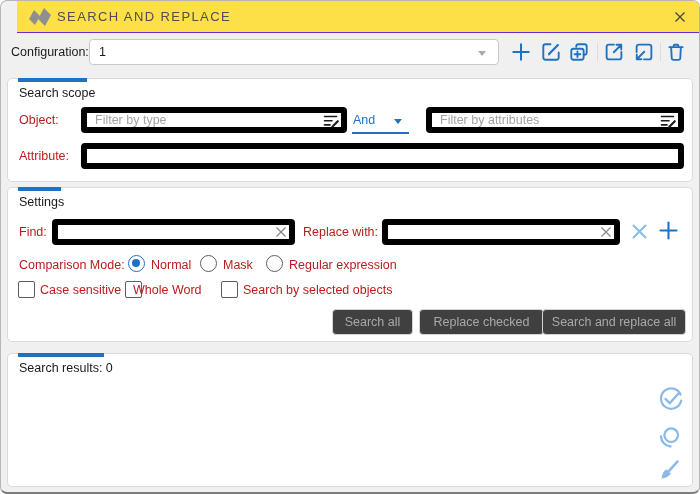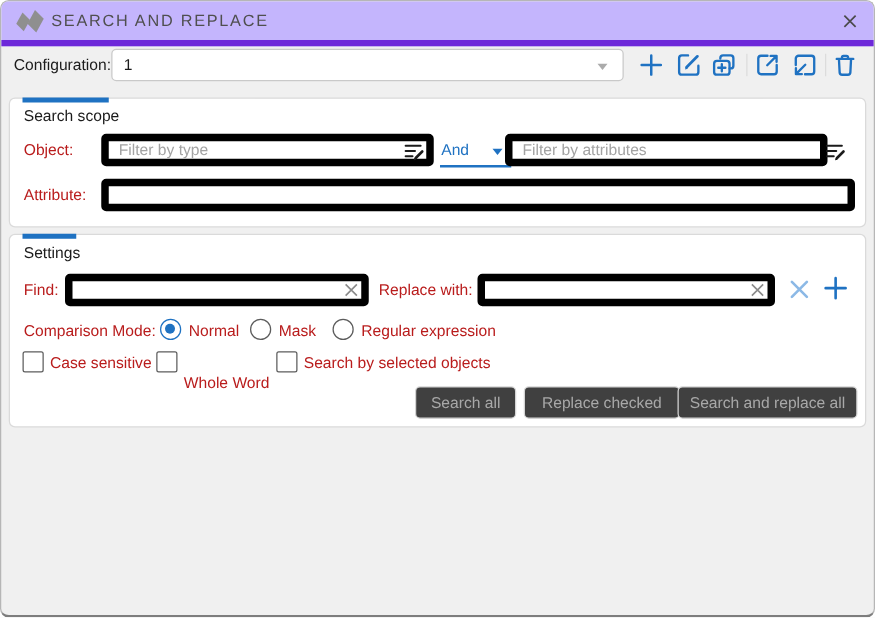--- a/index.html
+++ b/index.html
@@ -1,19 +1,19 @@
 <!DOCTYPE html>
 <html><head>
 <meta charset="utf-8">
 <style>
   html,body{margin:0;padding:0;background:#ffffff;font-family:"Liberation Sans",sans-serif;}
   .window{position:relative;width:698px;height:491px;margin:0;border:1px solid #b6b6b6;
     border-bottom:2px solid #7d7d7d;border-radius:7px;background:#f0f0f0;overflow:hidden;}
   
-  .titlebar{position:absolute;top:0;left:0;right:0;height:31px;background:#c4b5fd;border-bottom:5px solid #6d28d9;}
+  .titlebar{position:absolute;top:0;left:16px;right:0;height:31px;background:#fde047;border-bottom:1px solid #6d28d9;}
   .logo{position:absolute;left:10px;top:5px;}
   .title{position:absolute;left:40px;top:8px;font-size:13px;letter-spacing:1.4px;color:#4f4f4f;}
   .close{position:absolute;right:10px;top:7px;width:18px;height:18px;cursor:pointer;}
   
   .cfg-label{position:absolute;left:10px;top:44px;font-size:12.5px;color:#1b1b1b;}
   .combobox{position:absolute;left:88px;top:38px;width:410px;height:26px;background:#fff;
     border:1px solid #c9c9c9;border-radius:4px;box-sizing:border-box;cursor:pointer;}
   .combobox .val{position:absolute;left:9px;top:5px;font-size:12.5px;color:#1b1b1b;}
   .combobox .caret{position:absolute;right:12px;top:11px;width:0;height:0;
     border-left:4px solid transparent;border-right:4px solid transparent;border-top:5px solid #ababab;}
@@ -120,21 +120,21 @@
       <path d="M2.5 4.5 H14.5 M2.5 8.7 H10 M2.5 12.9 H8" stroke="#1b1b1b" stroke-width="1.6" fill="none" stroke-linecap="round"></path>
       <path d="M10.6 14.4 L15.8 9.2" stroke="#1b1b1b" stroke-width="2.1" fill="none" stroke-linecap="round"></path>
       <path d="M9 16.2 l0.5 -2.1 1.7 1.7 z" fill="#1b1b1b"></path>
     </svg>
 
     <div class="op-dd">
       <span class="op-val">And</span>
       <span class="caret"></span>
     </div>
 
-    <input class="tb" style="left: 396px; top: 28px; width: 258px;" placeholder="Filter by attributes">
+    <input class="tb" style="left: 418px; top: 28px; width: 258px;" placeholder="Filter by attributes">
     <svg class="in-icon" style="left:651px;top:33px;" width="18" height="18" viewBox="0 0 18 18">
       <path d="M2.5 4.5 H14.5 M2.5 8.7 H10 M2.5 12.9 H8" stroke="#1b1b1b" stroke-width="1.6" fill="none" stroke-linecap="round"></path>
       <path d="M10.6 14.4 L15.8 9.2" stroke="#1b1b1b" stroke-width="2.1" fill="none" stroke-linecap="round"></path>
       <path d="M9 16.2 l0.5 -2.1 1.7 1.7 z" fill="#1b1b1b"></path>
     </svg>
 
     <span class="lbl" style="left:11px;top:70px;">Attribute:</span>
     <input class="tb" style="left: 73px; top: 64px; width: 603px;" value="">
   </div>
 
@@ -165,23 +165,46 @@
     <span class="radio on" style="left:120px;top:67px;"></span>
     <span class="lbl" style="left:143px;top:70px;">Normal</span>
     <span class="radio" style="left:192px;top:67px;"></span>
     <span class="lbl" style="left:215px;top:70px;">Mask</span>
     <span class="radio" style="left:258px;top:67px;"></span>
     <span class="lbl" style="left:281px;top:70px;text-align:right;">Regular expression</span>
 
     <span class="checkbox" style="left:10px;top:93px;"></span>
     <span class="lbl" style="left:32px;top:95px;">Case sensitive</span>
     <span class="checkbox" style="left:117px;top:93px;"></span>
-    <span class="lbl" style="left:139px;top:95px;margin-top:16px;">Whole Word</span>
+    <span class="lbl" style="left:125px;top:95px;">Whole Word</span>
     <span class="checkbox" style="left:213px;top:93px;"></span>
     <span class="lbl" style="left:235px;top:95px;">Search by selected objects</span>
 
     <button class="actionbtn" style="left:324px;top:121px;width:81px;">Search all</button>
     <button class="actionbtn" style="left:411px;top:121px;width:125px;">Replace checked</button>
     <button class="actionbtn" style="left:534px;top:121px;width:144px;">Search and replace all</button>
   </div>
 
+  <div class="group" id="g-results">
+    <div class="tabline" style="width:86px;"></div>
+    <div class="gtitle">Search results: 0</div>
+
+    <button class="side-iconbtn" style="top:31px;">
+      <svg width="28" height="28" viewBox="0 0 28 28">
+        <path d="M24.6 9.6 A 10.2 10.2 0 1 0 25.2 15.5" stroke="#8cb9e6" stroke-width="2.2" fill="none" stroke-linecap="round"></path>
+        <path d="M9.5 14 l4.2 4.2 L22.5 8.5" stroke="#8cb9e6" stroke-width="2.4" fill="none" stroke-linecap="round" stroke-linejoin="round"></path>
+      </svg>
+    </button>
+    <button class="side-iconbtn" style="top:70px;">
+      <svg width="28" height="28" viewBox="0 0 28 28">
+        <circle cx="15.2" cy="11.2" r="6.8" stroke="#8cb9e6" stroke-width="2.2" fill="none"></circle>
+        <path d="M5 12.5 a 10.5 10.5 0 0 0 9.5 10" stroke="#8cb9e6" stroke-width="2.4" fill="none" stroke-linecap="round"></path>
+      </svg>
+    </button>
+    <button class="side-iconbtn" style="top:101px;">
+      <svg width="28" height="28" viewBox="0 0 28 28">
+        <path d="M5.5 23.5 c0.5 -4.5 2 -7.5 4.8 -9.3 l4.6 4.6 c-2 2.8 -5 4.2 -9.4 4.7 z" fill="#8cb9e6"></path>
+        <path d="M12.8 16.2 L21.5 6.5" stroke="#8cb9e6" stroke-width="2.6" fill="none" stroke-linecap="round"></path>
+      </svg>
+    </button>
+  </div>
 
 </div>
 
 </body></html>

